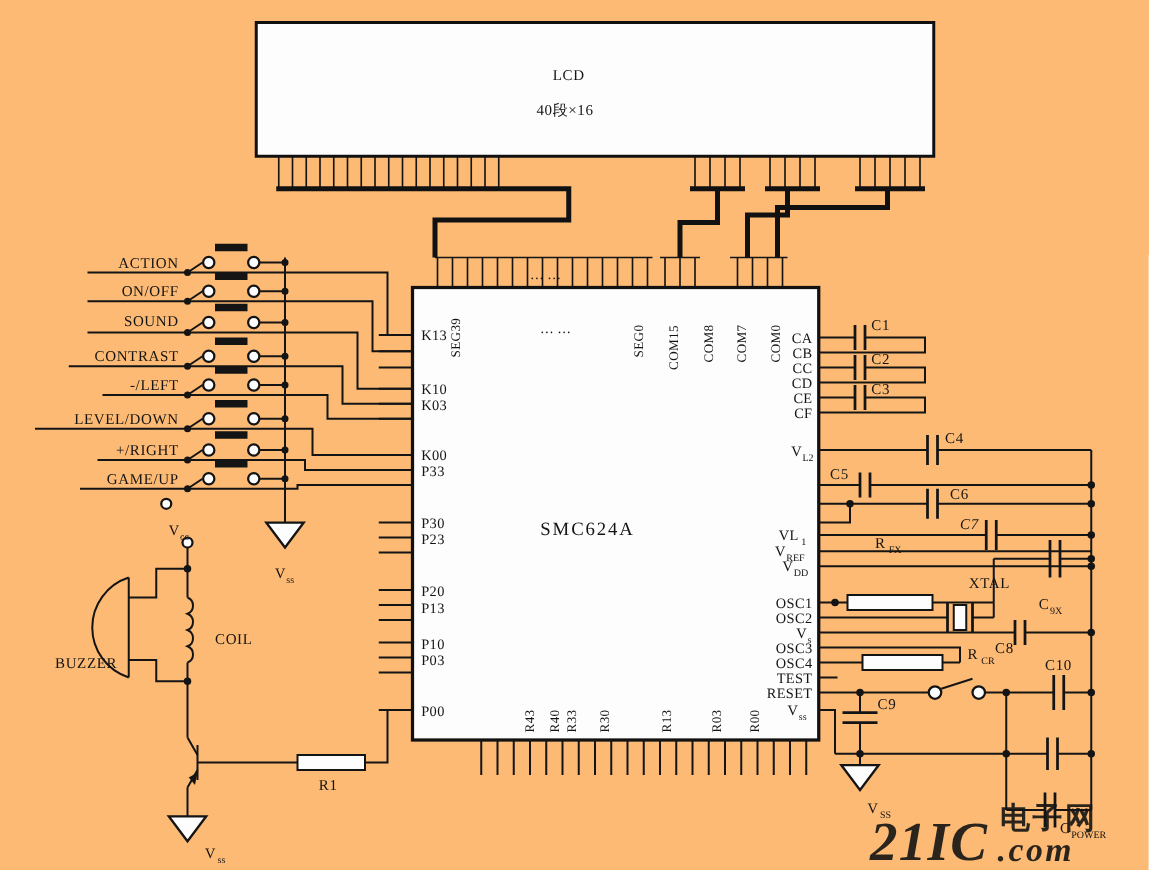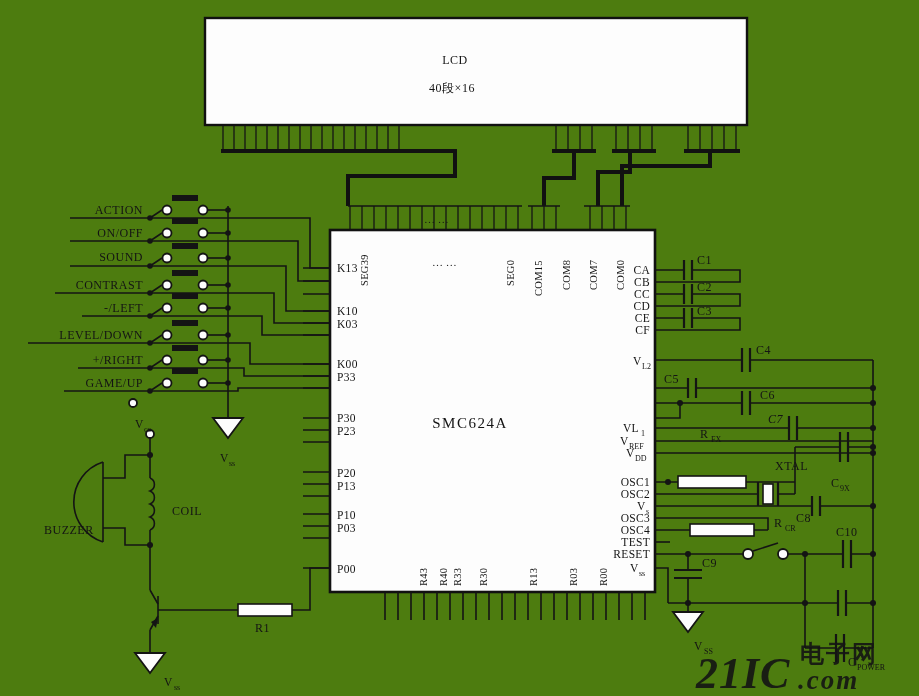--- a/index.html
+++ b/index.html
@@ -1,16 +1,16 @@
 <!DOCTYPE html>
 <html><head>
 <meta charset="utf-8">
 <style>
   html,body{margin:0;padding:0;background:#ffffff;}
-  #canvas{position:relative;width:919px;height:696px;background:#4d7c0f;overflow:hidden;
+  #canvas{position:relative;width:919px;height:696px;background:#fdba74;overflow:hidden;
           font-family:"Liberation Serif","DejaVu Serif",serif;}
   svg{position:absolute;left:0;top:0;}
   svg text{fill:#141414;font-family:"Liberation Serif","DejaVu Serif",serif;}
   .wire{stroke:#141414;stroke-width:1.6;fill:none;}
   .thick{stroke:#111;stroke-width:4;fill:none;}
   .thin{stroke:#141414;stroke-width:1.3;fill:none;}
   .box{stroke:#141414;stroke-width:1.6;fill:#fdfdfd;}
   .dot{fill:#141414;stroke:none;}
   .term{fill:#fdfdfd;stroke:#141414;stroke-width:1.8;}
   .cap{stroke:#141414;stroke-width:2.2;fill:none;}

